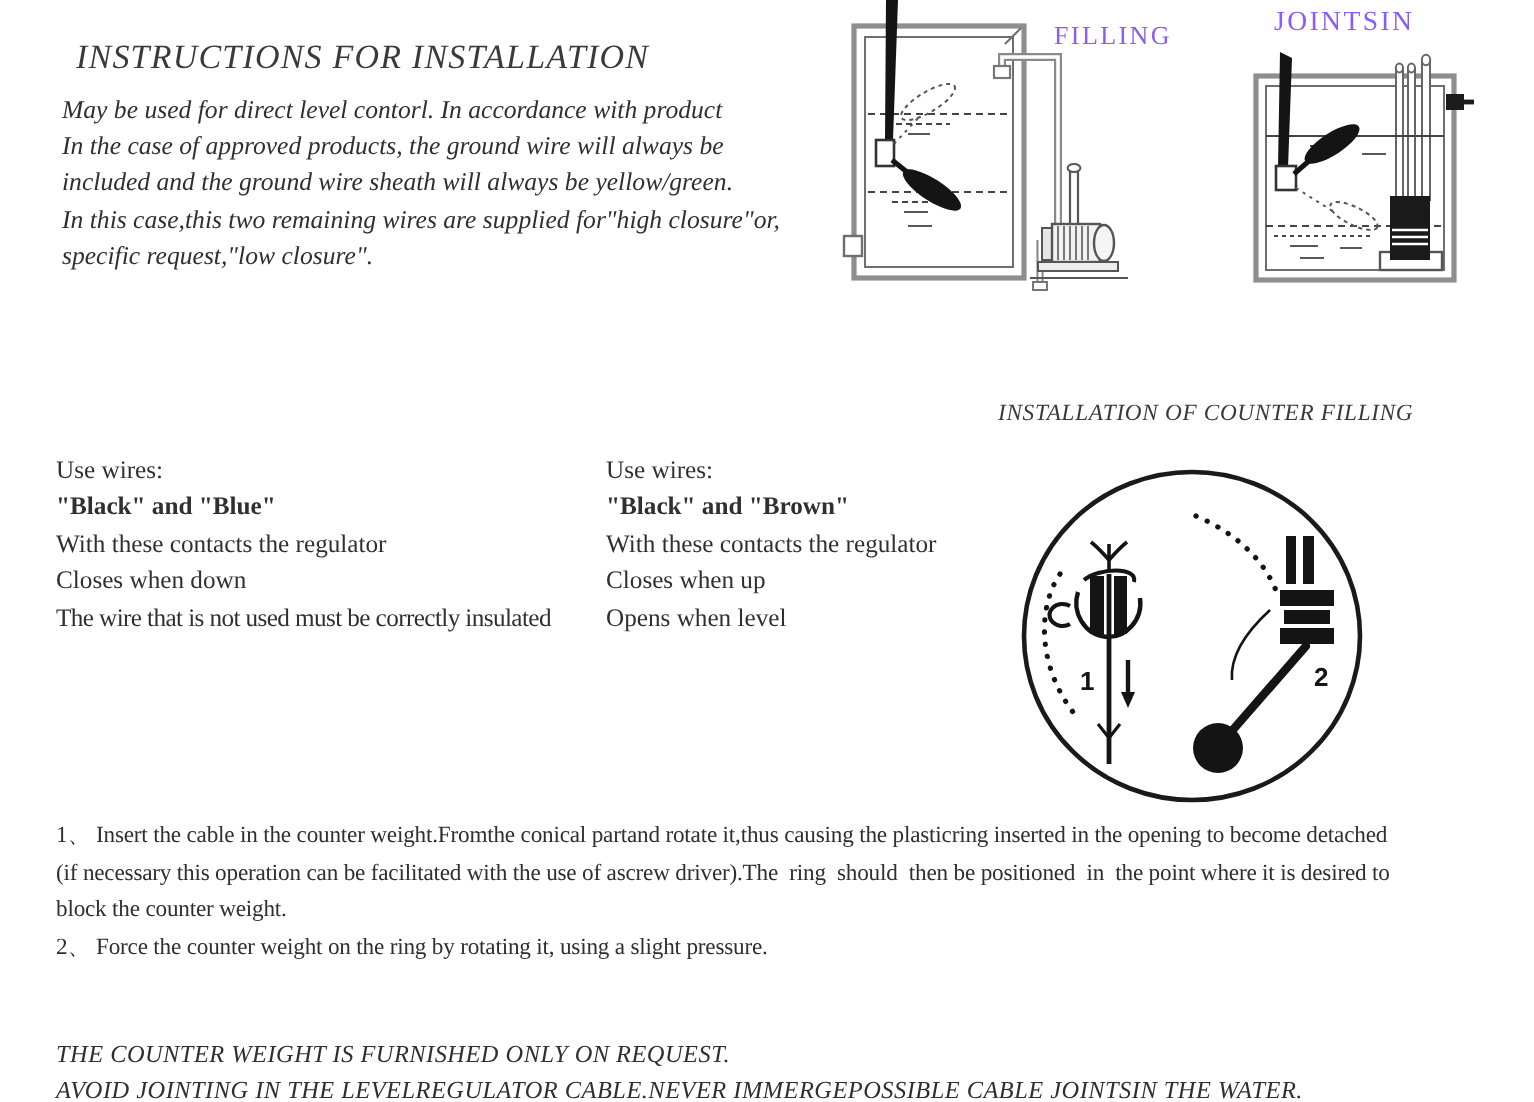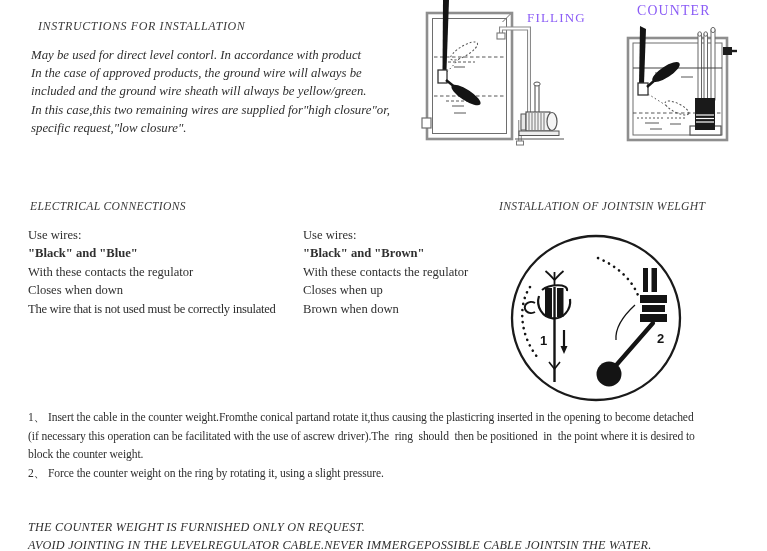--- a/index.html
+++ b/index.html
@@ -1,21 +1,21 @@
 <!DOCTYPE html>
 <html><head>
 <meta charset="utf-8">
 <style>
   html,body{margin:0;padding:0;background:#ffffff;}
   .page{
     position:relative;width:767px;height:551px;background:#ffffff;overflow:hidden;
     font-family:"Liberation Serif", serif;color:#2f2f2f;
   }
   .abs{position:absolute;}
-  .title-main{font-style:italic;font-size:12px;letter-spacing:0.6px;color:#3a3a3a;}
+  .title-main{font-style:italic;font-size:17px;letter-spacing:0.6px;color:#3a3a3a;}
   .intro{font-size:12.8px;line-height:18.2px;width:400px;}
   .diagram-label{font-size:13px;letter-spacing:1.2px;color:#8b5cf6;}
   .diagram-label.big{font-size:13.8px;}
   .section-heading{font-style:italic;font-size:11.6px;letter-spacing:0.35px;color:#3a3a3a;}
   .col{font-size:12.6px;line-height:18.4px;white-space:nowrap;font-family:Liberation Serif, serif;}
   .col .bold{font-weight:bold;}
   .steps{font-size:11.6px;line-height:18.6px;letter-spacing:-0.1px;}
   .steps div{white-space:pre;}
   .footer{font-size:12.2px;line-height:18px;letter-spacing:0.25px;white-space:nowrap;}
   svg{display:block;}
@@ -31,21 +31,21 @@
   <div class="abs intro" style="left:31px;top:46px;font-style:italic;">
     <div>May be used for direct level contorl. In accordance with product</div>
     <div>In the case of approved products, the ground wire will always be</div>
     <div>included and the ground wire sheath will always be yellow/green.</div>
     <div>In this case,this two remaining wires are supplied for"high closure"or,</div>
     <div>specific request,"low closure".</div>
   </div>
 
   <div class="abs diagram-label" style="left:527px;top:10px;">FILLING</div>
 
-  <div class="abs diagram-label big" style="left:637px;top:3px;">COUNTER</div>
+  <div class="abs diagram-label big" style="left:637px;top:3px;">JOINTSIN</div>
 
   <svg class="abs" style="left:418px;top:0;" width="150" height="150" viewBox="0 0 150 150">
     <g>
       <rect x="9" y="13" width="85" height="126" fill="#ffffff" stroke="#8e8e8e" stroke-width="2.6"></rect>
       <rect x="14.5" y="18.5" width="74" height="115" fill="none" stroke="#6e6e6e" stroke-width="1"></rect>
       <line x1="92.5" y1="14" x2="84.5" y2="22" stroke="#6e6e6e" stroke-width="1"></line>
       <rect x="4" y="118" width="9" height="10" fill="#ffffff" stroke="#6e6e6e" stroke-width="1.2"></rect>
     </g>
     <g stroke="#444" stroke-width="0.9" fill="none">
       <line x1="16" y1="57" x2="87" y2="57" stroke-dasharray="3.5,2.5"></line>
@@ -125,37 +125,36 @@
     </g>
     <g>
       <rect x="75" y="106" width="31" height="9" fill="#ffffff" stroke="#555" stroke-width="1.2"></rect>
       <rect x="80" y="78" width="20" height="32" fill="#1a1a1a"></rect>
       <line x1="81" y1="95" x2="99" y2="95" stroke="#ffffff" stroke-width="1.2"></line>
       <line x1="81" y1="98.5" x2="99" y2="98.5" stroke="#ffffff" stroke-width="1.2"></line>
       <line x1="81" y1="102" x2="99" y2="102" stroke="#ffffff" stroke-width="1.2"></line>
     </g>
   </svg>
 
-  <div class="abs section-heading" style="left:30px;top:200px;">ELECTRICAL CONNECTIONS</div>
-  <div class="abs section-heading" style="left:499px;top:200px;">INSTALLATION OF JOINTSIN WELGHT</div>
+  <div class="abs section-heading" style="left:499px;top:200px;">INSTALLATION OF COUNTER FILLING</div>
 
   <div class="abs col" style="left:28px;top:226px;">
     <div>Use wires:</div>
     <div class="bold">"Black" and "Blue"</div>
     <div>With these contacts the regulator</div>
     <div>Closes when down</div>
     <div style="letter-spacing:-0.3px;text-align:center;">The wire that is not used must be correctly insulated</div>
   </div>
 
   <div class="abs col" style="left:303px;top:226px;">
     <div>Use wires:</div>
     <div class="bold">"Black" and "Brown"</div>
     <div>With these contacts the regulator</div>
     <div>Closes when up</div>
-    <div>Brown when down</div>
+    <div>Opens when level</div>
   </div>
 
   <svg class="abs" style="left:505px;top:228px;" width="185" height="182" viewBox="0 0 185 182">
     <ellipse cx="91" cy="90" rx="84" ry="82" fill="#ffffff" stroke="#1a1a1a" stroke-width="2.3"></ellipse>
     <g stroke="#141414" fill="none">
       <line x1="49.5" y1="59" x2="49.5" y2="154" stroke-width="2.4"></line>
       <line x1="49.5" y1="58" x2="49.5" y2="44" stroke-width="1.8"></line>
       <path d="M 49.5 52 C 46 48 43 45 40.5 43" stroke-width="1.8"></path>
       <path d="M 49.5 52 C 53 48 56 45 58.5 43" stroke-width="1.8"></path>
       <path d="M 44 134 L 49.5 141 L 55 134" stroke-width="1.6"></path>

